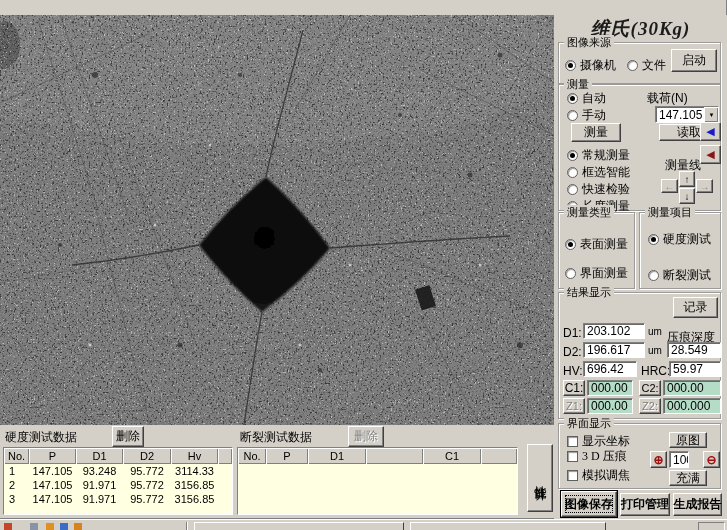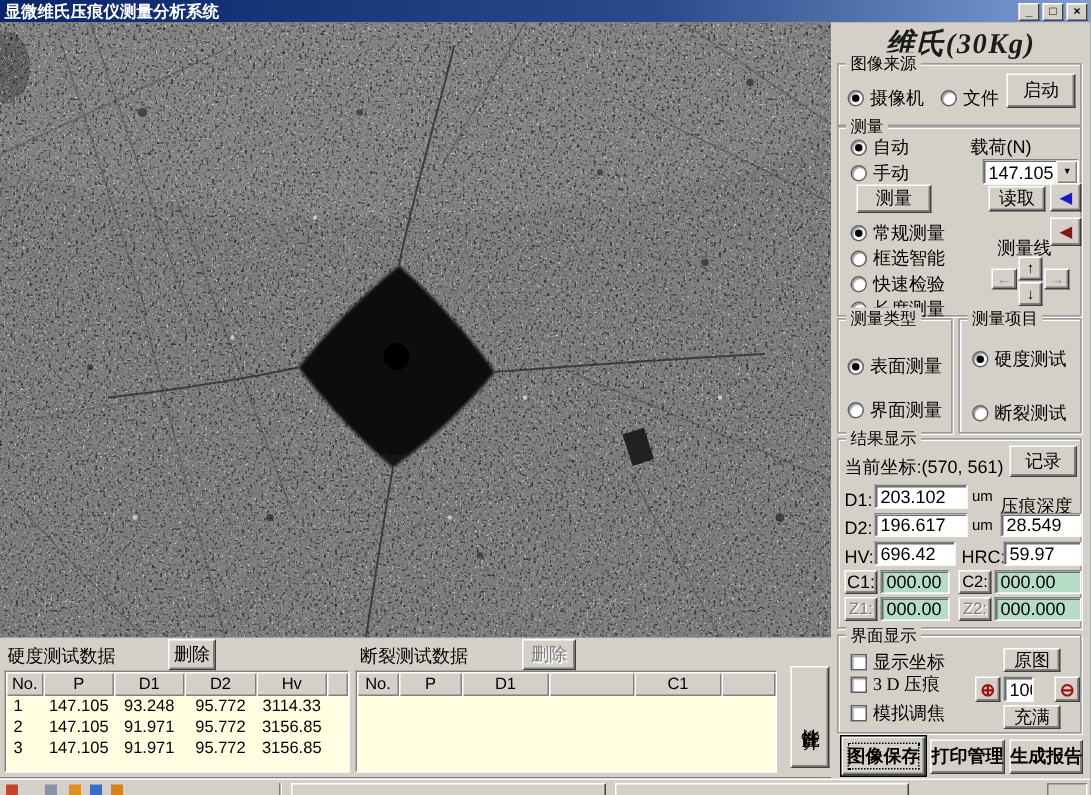--- a/index.html
+++ b/index.html
@@ -38,26 +38,20 @@
   .taskbar { position:absolute; left:0; top:519px; width:727px; height:11px; background:#d4d0c8; border-top:1px solid #fff; }
   .qicon { position:absolute; top:3px; width:8px; height:8px; }
   .tbtn { position:absolute; top:2px; height:9px; background:#d4d0c8; border-top:1px solid #fff; border-left:1px solid #fff; border-right:1px solid #404040; border-bottom:none; }
   .tsep { position:absolute; top:2px; width:2px; height:9px; border-left:1px solid #808080; border-right:1px solid #fff; }
 </style>
 </head>
 <body>
 
 <div class="win">
 
-  <div class="titlebar">
-    <span class="ttl">显微维氏压痕仪测量分析系统</span>
-    <span class="capbtn">_</span>
-    <span class="capbtn">□</span>
-    <span class="capbtn">×</span>
-  </div>
 
   <div class="imgview">
     <svg width="554" height="410" viewBox="0 0 554 410">
       <defs>
         <radialGradient id="dg" cx="50%" cy="45%" r="60%">
           <stop offset="0%" stop-color="#050505"></stop>
             <stop offset="75%" stop-color="#0e0e0e"></stop>
             <stop offset="100%" stop-color="#1c1c1c"></stop>
         </radialGradient>
         <filter id="fDark" x="0" y="0" width="100%" height="100%">
@@ -151,21 +145,21 @@
       <label class="rrow" style="left:8px;top:22px;">
         <span class="radio"></span>
         <span>手动</span>
       </label>
       <span class="txt" style="left:88px;top:5px;">载荷(N)</span>
       <div class="field" style="left:96px;top:21px;width:64px;height:17px;">
         <span>147.105</span>
         <span style="position:absolute;right:0;top:0;width:14px;height:15px;background:#d4d0c8;border-left:1px solid #fff;border-top:1px solid #fff;box-shadow:inset -1px -1px 0 #808080;font-size:6px;display:flex;align-items:center;justify-content:center;">▼</span>
       </div>
       <div class="btn" style="left:12px;top:38px;width:50px;height:19px;">测量</div>
-      <div class="btn" style="left:100px;top:39px;width:38px;height:17px;">读取</div>
+      <div class="btn" style="left:100px;top:39px;width:60px;height:17px;">读取</div>
       <div class="btn" style="left:141px;top:37px;width:21px;height:19px;">
         <span class="arrow-blue">◀</span>
       </div>
       <div class="btn" style="left:141px;top:60px;width:21px;height:19px;">
         <span class="arrow-red">◀</span>
       </div>
       <label class="rrow" style="left:8px;top:62px;">
         <span class="radio on"></span>
         <span>常规测量</span>
       </label>
@@ -215,21 +209,20 @@
         <span>硬度测试</span>
       </label>
       <label class="rrow" style="left:8px;top:54px;">
         <span class="radio"></span>
         <span>断裂测试</span>
       </label>
     </div>
 
     <div class="grp" style="left:4px;top:277px;width:163px;height:127px;">
       <span class="glab">结果显示</span>
-      <span class="txt" style="left:4px;top:10px;"><span>当前坐标:</span><span>(570, 561)</span></span>
       <div class="btn" style="left:114px;top:4px;width:45px;height:21px;">记录</div>
       <span class="txt" style="left:4px;top:33px;">D1:</span>
       <div class="field" style="left:24px;top:30px;width:62px;height:16px;">203.102</div>
       <span class="txt" style="left:89px;top:33px;font-size:10px;">um</span>
       <span class="txt" style="left:108px;top:36px;">压痕深度</span>
       <span class="txt" style="left:4px;top:52px;">D2:</span>
       <div class="field" style="left:24px;top:49px;width:62px;height:16px;">196.617</div>
       <span class="txt" style="left:89px;top:52px;font-size:10px;">um</span>
       <div class="field" style="left:108px;top:49px;width:54px;height:16px;">28.549</div>
       <span class="txt" style="left:4px;top:71px;">HV:</span>

